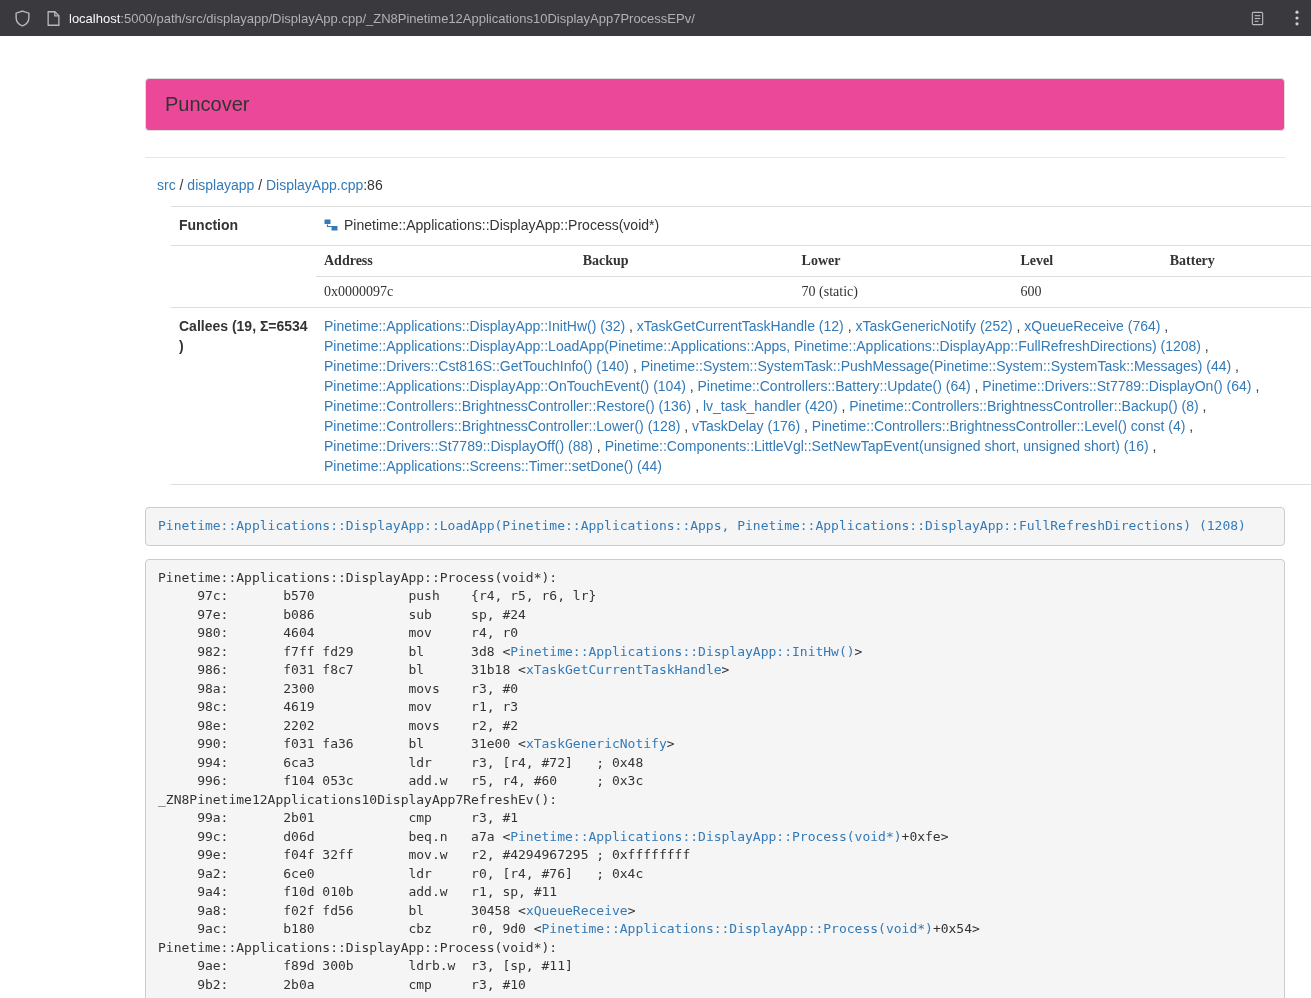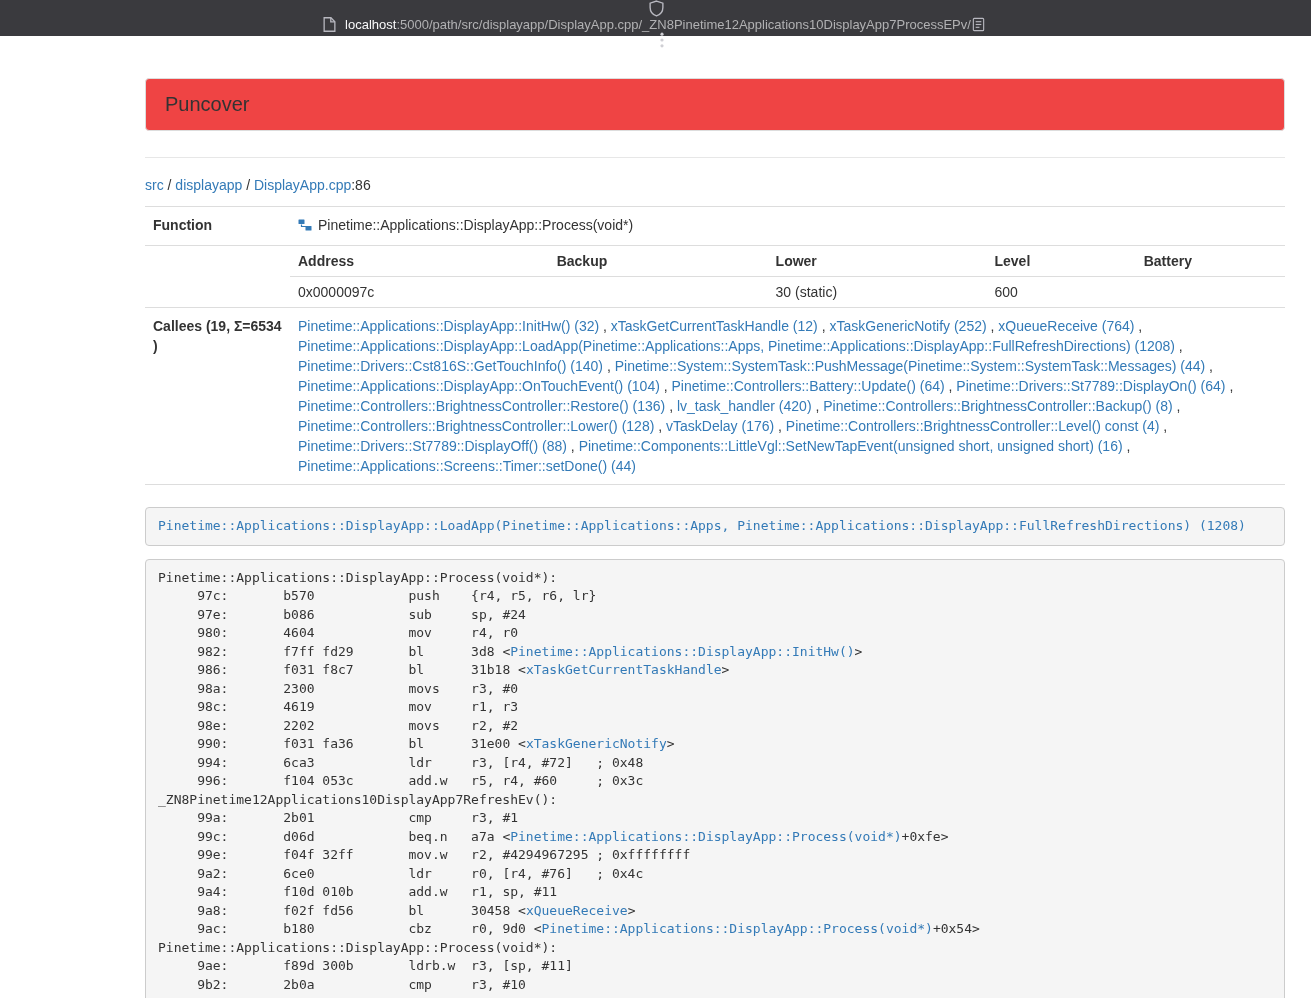--- a/index.html
+++ b/index.html
@@ -11,65 +11,65 @@
     color: var(--text, #333);
   }
   a { color: var(--accent, #337ab7); text-decoration: none; cursor: pointer; }
 
   
   .topbar {
     display: flex; align-items: center;
     height: 36px;
     background: var(--topbar-bg, #3a3a3e);
     padding: 0 12px 0 14px;
-    flex-direction: column;
   }
   .tb-icon { display: inline-flex; align-items: center; flex: none; }
   .urlbar { flex: 1; display: flex; align-items: center; margin-left: 16px; min-width: 0; }
   .url {
     flex: 1; margin-left: 9px;
     font-size: 13px; color: var(--url-dim, #b1b1b3);
     white-space: nowrap; overflow: hidden;
   }
   .url .host { color: var(--url-host, #f9f9fa); }
   .reader { margin-right: 20px; }
   .kebab { margin-left: 10px; }
 
   
   .container { width: 1140px; margin-left: 145px; padding-top: 42px; }
 
   .header-panel {
     border: 1px solid var(--table-border, #ddd);
     border-radius: 4px;
     padding: 14px 19px;
-    background: #ef4444;
+    background: #ec4899;
   }
   .app-title { font-size: 20px; font-weight: 500; color: var(--text, #333); }
 
   hr.rule { border: none; border-top: 1px solid #e7e7e7; margin: 26px 0 0 0; }
 
-  .breadcrumb { margin: 19px 0 13px 0; }
+  .breadcrumb { margin: 19px 0 13px 12px; }
   .bc-sep, .bc-suffix { color: var(--text, #333); white-space: pre; }
 
   .fn-table {
     width: 100%;
     border-collapse: collapse;
     border-bottom: 1px solid var(--table-border, #ddd);
+    margin-left: 26px;
   }
   .fn-table > tbody > tr > th,
   .fn-table > tbody > tr > td {
     border-top: 1px solid var(--table-border, #ddd);
     padding: 8px;
     text-align: left;
     vertical-align: top;
     font-size: 14px;
     line-height: 20px;
   }
   .row-label { width: 145px; font-weight: bold; }
-  .info-cell { padding: 0 !important; }
+  .info-cell { padding: 0 !important; font-family: Liberation Serif, serif; }
   .info-table { width: 100%; border-collapse: collapse; }
   .info-table th, .info-table td { padding: 8px; text-align: left; line-height: 14px; }
   .info-table th { font-weight: bold; border-bottom: 1px solid var(--table-border, #ddd); }
   .col-address { width: 26%; } .col-remarks { width: 22%; } .col-stack { width: 22%; }
   .col-code { width: 15%; } .col-static { width: 15%; }
   .fn-icon { display: inline-block; vertical-align: -2px; margin-right: 6px; }
 
   pre {
     background: var(--pre-bg, #f5f5f5);
     border: 1px solid var(--pre-border, #ccc);
@@ -154,21 +154,21 @@
               <tr>
                 <th class="col-address">Address</th>
                 <th class="col-remarks">Backup</th>
                 <th class="col-stack">Lower</th>
                 <th class="col-code">Level</th>
                 <th class="col-static">Battery</th>
               </tr>
               <tr>
                 <td>0x0000097c</td>
                 <td></td>
-                <td>30 (static)</td>
+                <td>70 (static)</td>
                 <td>600</td>
                 <td></td>
               </tr>
             </tbody>
           </table>
         </td>
       </tr>
       <tr>
         <th class="row-label">Callees (19, Σ=6534 )</th>
         <td><a href="#">Pinetime::Applications::DisplayApp::InitHw() (32)</a> , <a href="#">xTaskGetCurrentTaskHandle (12)</a> , <a href="#">xTaskGenericNotify (252)</a> , <a href="#">xQueueReceive (764)</a> , <a href="#">Pinetime::Applications::DisplayApp::LoadApp(Pinetime::Applications::Apps, Pinetime::Applications::DisplayApp::FullRefreshDirections) (1208)</a> , <a href="#">Pinetime::Drivers::Cst816S::GetTouchInfo() (140)</a> , <a href="#">Pinetime::System::SystemTask::PushMessage(Pinetime::System::SystemTask::Messages) (44)</a> , <a href="#">Pinetime::Applications::DisplayApp::OnTouchEvent() (104)</a> , <a href="#">Pinetime::Controllers::Battery::Update() (64)</a> , <a href="#">Pinetime::Drivers::St7789::DisplayOn() (64)</a> , <a href="#">Pinetime::Controllers::BrightnessController::Restore() (136)</a> , <a href="#">lv_task_handler (420)</a> , <a href="#">Pinetime::Controllers::BrightnessController::Backup() (8)</a> , <a href="#">Pinetime::Controllers::BrightnessController::Lower() (128)</a> , <a href="#">vTaskDelay (176)</a> , <a href="#">Pinetime::Controllers::BrightnessController::Level() const (4)</a> , <a href="#">Pinetime::Drivers::St7789::DisplayOff() (88)</a> , <a href="#">Pinetime::Components::LittleVgl::SetNewTapEvent(unsigned short, unsigned short) (16)</a> , <a href="#">Pinetime::Applications::Screens::Timer::setDone() (44)</a></td>

